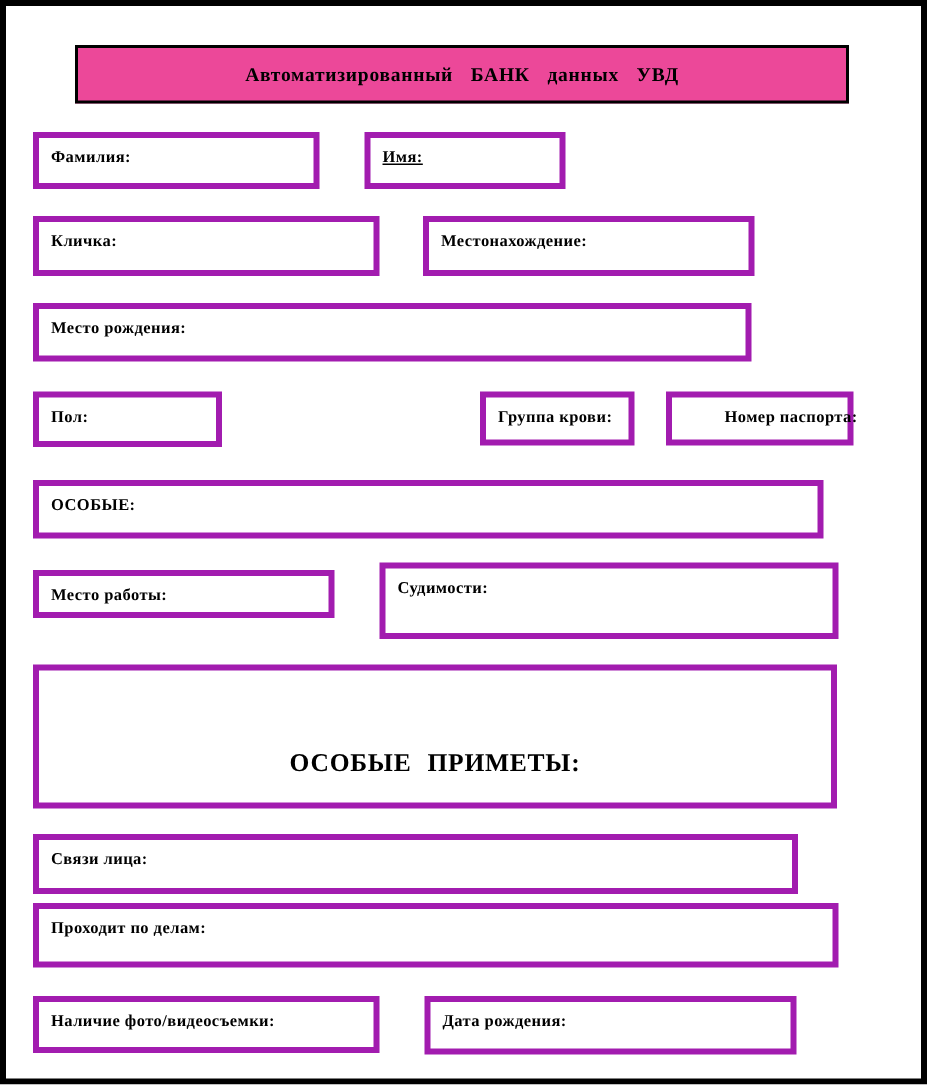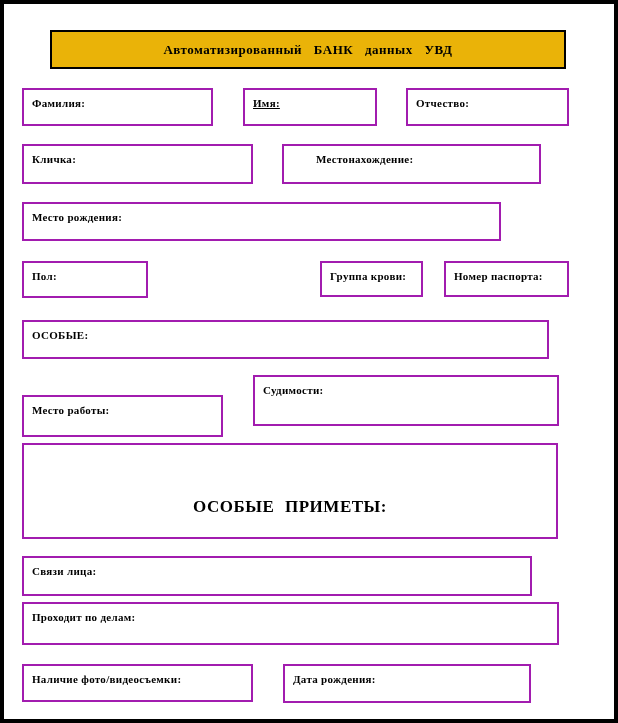--- a/index.html
+++ b/index.html
@@ -13,38 +13,38 @@
     width: 618px;
     height: 723px;
     box-sizing: border-box;
     border: 4px solid #000000;
     background: #ffffff;
     overflow: hidden;
   }
   .fbox {
     position: absolute;
     box-sizing: border-box;
-    border: 2px solid #a21caf;
+    border: 4px solid #a21caf;
     background: #ffffff;
   }
   .flabel {
     display: block;
     padding: 7px 4px 0 8px;
     font-size: 11px;
     font-weight: bold;
     color: #000000;
     white-space: nowrap;
     letter-spacing: 0.3px;
   }
   .title-box {
     position: absolute;
     left: 46px; top: 26px; width: 516px; height: 39px;
     box-sizing: border-box;
     border: 2px solid #000000;
-    background: #eab308;
+    background: #ec4899;
     display: flex;
     align-items: center;
     justify-content: center;
   }
   .title-text {
     font-size: 13px;
     font-weight: bold;
     color: #000000;
     letter-spacing: 0.5px;
     word-spacing: 8px;
@@ -72,54 +72,51 @@
   </div>
 
   <div class="fbox" style="left:18px;top:84px;width:191px;height:38px;">
     <span class="flabel">Фамилия:</span>
   </div>
 
   <div class="fbox" style="left:239px;top:84px;width:134px;height:38px;text-decoration:underline;">
     <span class="flabel">Имя:</span>
   </div>
 
-  <div class="fbox" style="left:402px;top:84px;width:163px;height:38px;">
-    <span class="flabel">Отчество:</span>
-  </div>
 
   <div class="fbox" style="left:18px;top:140px;width:231px;height:40px;">
     <span class="flabel">Кличка:</span>
   </div>
 
-  <div class="fbox" style="left:278px;top:140px;width:259px;height:40px;padding-left:24px;">
+  <div class="fbox" style="left:278px;top:140px;width:221px;height:40px;">
     <span class="flabel">Местонахождение:</span>
   </div>
 
   <div class="fbox" style="left:18px;top:198px;width:479px;height:39px;">
     <span class="flabel">Место рождения:</span>
   </div>
 
   <div class="fbox" style="left:18px;top:257px;width:126px;height:37px;">
     <span class="flabel">Пол:</span>
   </div>
 
 
   <div class="fbox" style="left:316px;top:257px;width:103px;height:36px;">
     <span class="flabel">Группа крови:</span>
   </div>
 
-  <div class="fbox" style="left:440px;top:257px;width:125px;height:36px;">
+  <div class="fbox" style="left:440px;top:257px;width:125px;height:36px;padding-left:27px;">
     <span class="flabel">Номер паспорта:</span>
   </div>
 
   <div class="fbox" style="left:18px;top:316px;width:527px;height:39px;">
     <span class="flabel">ОСОБЫЕ:</span>
   </div>
 
-  <div class="fbox" style="left:18px;top:391px;width:201px;height:42px;">
+  <div class="fbox" style="left:18px;top:376px;width:201px;height:32px;">
     <span class="flabel">Место работы:</span>
   </div>
 
   <div class="fbox" style="left:249px;top:371px;width:306px;height:51px;">
     <span class="flabel">Судимости:</span>
   </div>
 
   <div class="fbox" style="left:18px;top:439px;width:536px;height:96px;">
     <span class="center-label">ОСОБЫЕ ПРИМЕТЫ:</span>
   </div>

